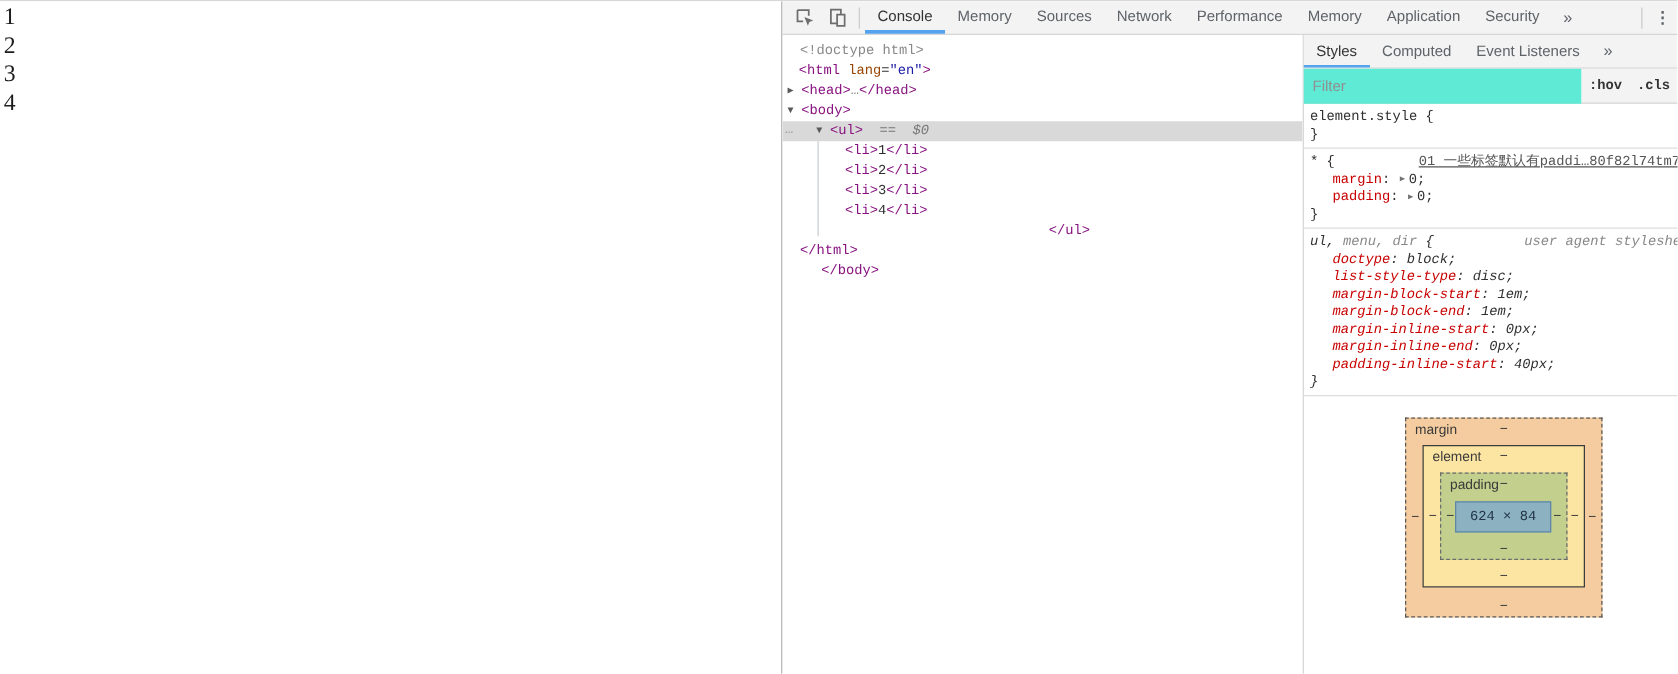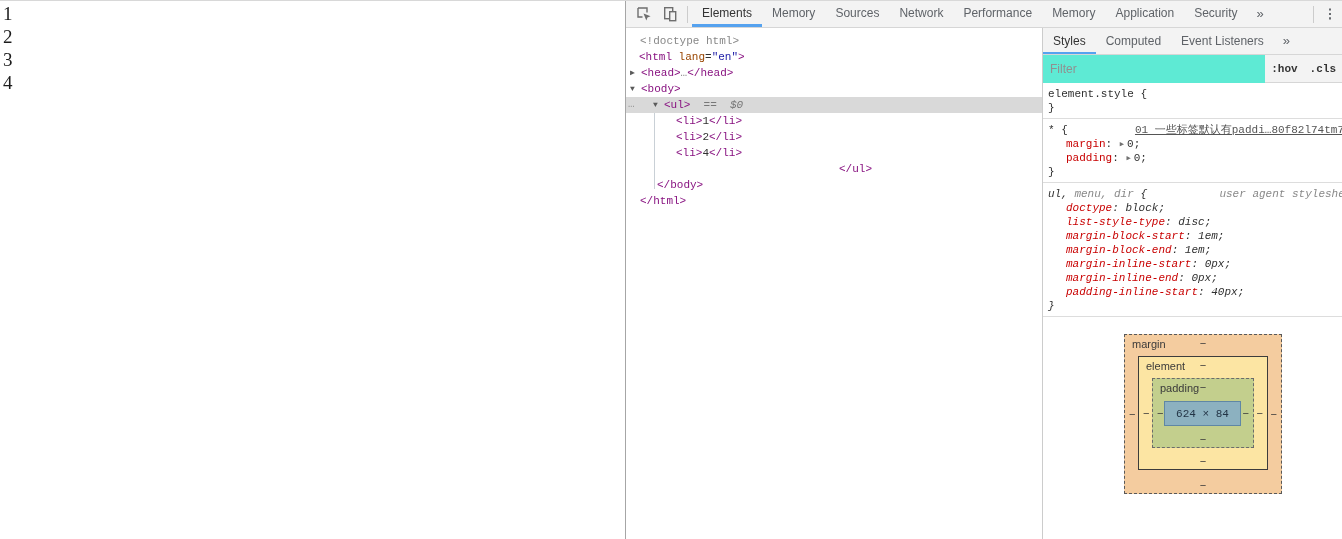--- a/index.html
+++ b/index.html
@@ -107,21 +107,21 @@
       </svg>
     </div>
     <div class="tb-iconbtn">
       <svg width="18" height="18" viewBox="0 0 18 18">
         <rect x="3.7" y="2.7" width="8" height="11" fill="none" stroke="#6e6e6e" stroke-width="1.4"></rect>
         <rect x="8.7" y="6.7" width="6" height="9" fill="#f3f3f3" stroke="#6e6e6e" stroke-width="1.4"></rect>
       </svg>
     </div>
     <div class="tb-divider"></div>
     <div class="tabs" id="main-tabs">
-        <div class="tab active">Elements</div>
+        <div class="tab active">Console</div>
         <div class="tab">Memory</div>
         <div class="tab">Sources</div>
         <div class="tab">Network</div>
         <div class="tab">Performance</div>
         <div class="tab">Memory</div>
         <div class="tab">Application</div>
         <div class="tab">Security</div>
       </div>
     <div class="chevron">»</div>
     <div class="tb-right">
@@ -135,24 +135,25 @@
     <div class="dom-pane">
       <div class="dom-rows" id="dom-rows">
         <div class="guide"></div>
       <div class="trow" style="padding-left: 14px;"><span class="t-dim">&lt;!doctype html&gt;</span></div>
           <div class="trow" style="padding-left: 13px;"><span class="t-tag">&lt;html </span><span class="t-attr">lang</span><span class="t-plain">=</span><span class="t-val">"en"</span><span class="t-tag">&gt;</span></div>
           <div class="trow" style="padding-left: 15px;"><span class="arrow" style="left: 4px;">▶</span><span class="t-tag">&lt;head&gt;</span><span class="t-dim">…</span><span class="t-tag">&lt;/head&gt;</span></div>
           <div class="trow" style="padding-left: 15px;"><span class="arrow" style="left: 4px;">▼</span><span class="t-tag">&lt;body&gt;</span></div>
           <div class="trow selected" style="padding-left: 38px;"><span class="gutter-dots">…</span><span class="arrow" style="left: 27px;">▼</span><span class="t-tag">&lt;ul&gt;</span><span class="t-flag">  ==  $0</span></div>
           <div class="trow" style="padding-left: 50px;"><span class="t-tag">&lt;li&gt;</span><span class="t-plain">1</span><span class="t-tag">&lt;/li&gt;</span></div>
           <div class="trow" style="padding-left: 50px;"><span class="t-tag">&lt;li&gt;</span><span class="t-plain">2</span><span class="t-tag">&lt;/li&gt;</span></div>
+          <div class="trow" style="padding-left: 50px;"><span class="t-tag">&lt;li&gt;</span><span class="t-plain">3</span><span class="t-tag">&lt;/li&gt;</span></div>
           <div class="trow" style="padding-left: 50px;"><span class="t-tag">&lt;li&gt;</span><span class="t-plain">4</span><span class="t-tag">&lt;/li&gt;</span></div>
           <div class="trow" style="padding-left: 43px; text-align: center;"><span class="t-tag">&lt;/ul&gt;</span></div>
+          <div class="trow" style="padding-left: 14px;"><span class="t-tag">&lt;/html&gt;</span></div>
           <div class="trow" style="padding-left: 31px;"><span class="t-tag">&lt;/body&gt;</span></div>
-          <div class="trow" style="padding-left: 14px;"><span class="t-tag">&lt;/html&gt;</span></div>
         </div>
     </div>
 
     <div class="sidebar">
       <div class="sb-tabs">
         <div class="tabs" id="sb-tabs" style="height:26px;align-items:flex-end;">
             <div class="tab active">Styles</div>
             <div class="tab">Computed</div>
             <div class="tab">Event Listeners</div>
           </div>

